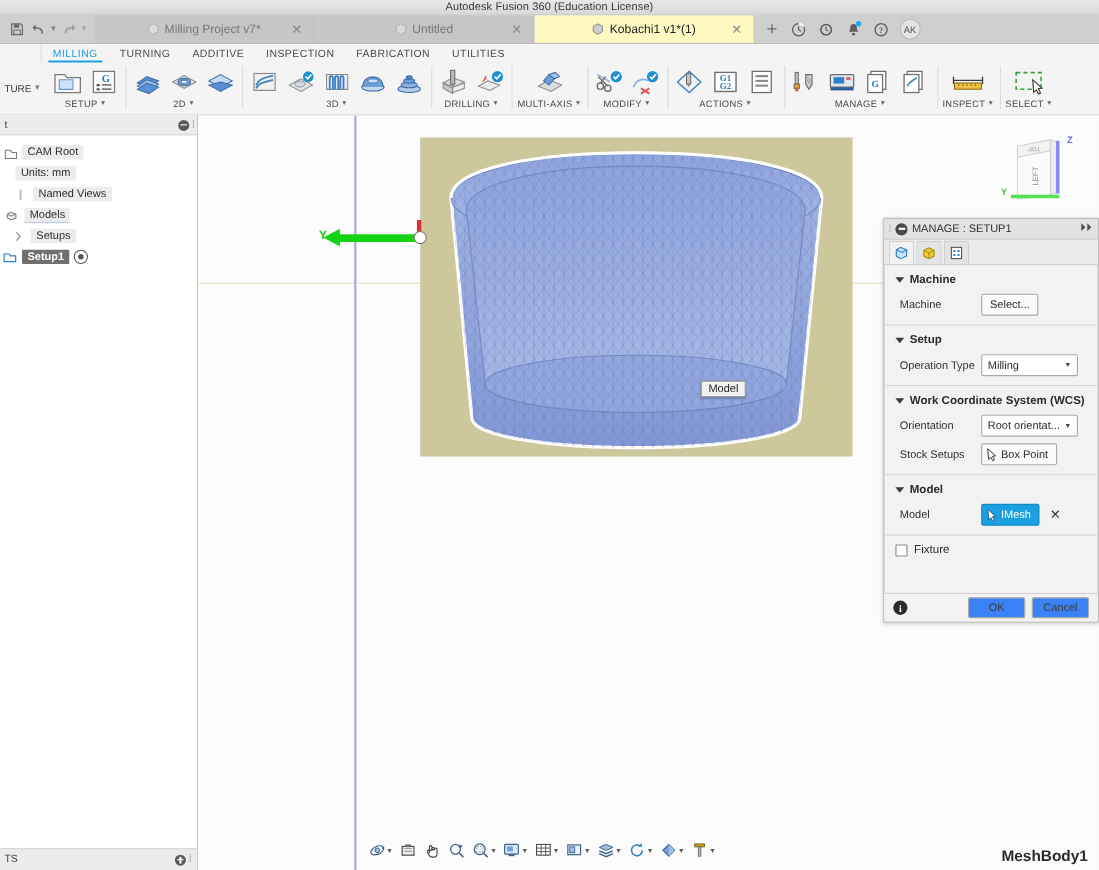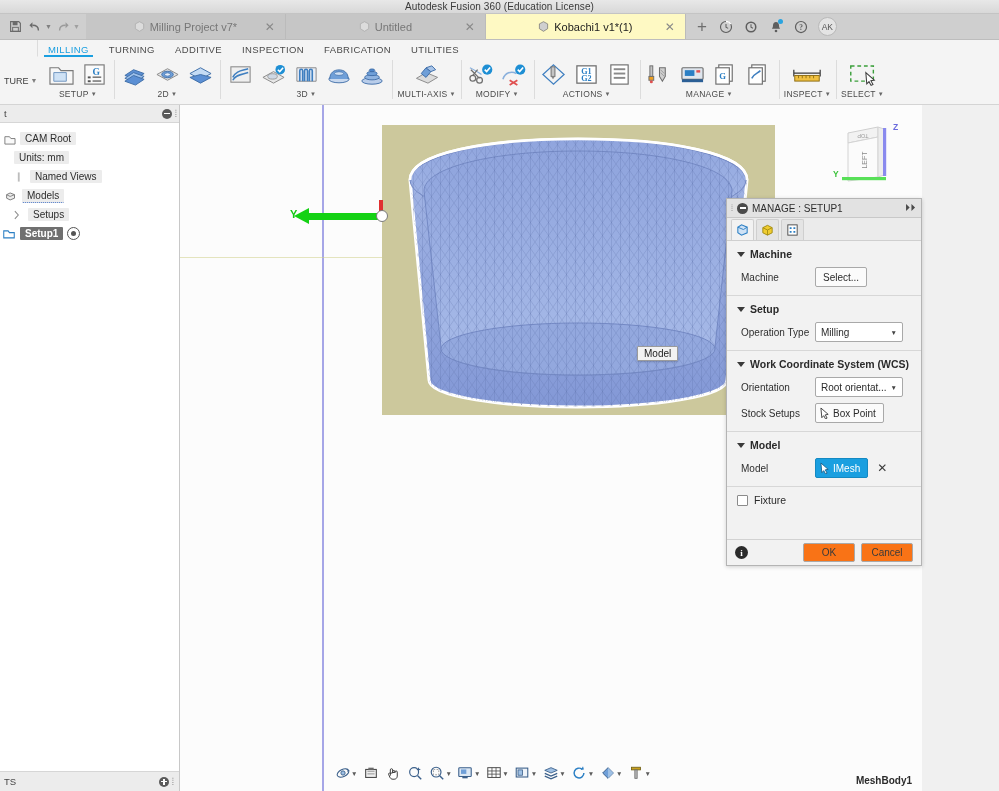--- a/index.html
+++ b/index.html
@@ -4,21 +4,21 @@
 <style>
   * { box-sizing: border-box; margin:0; padding:0; }
   html,body { width:999px; height:791px; overflow:hidden; }
   body {
     font-family: "Liberation Sans", sans-serif;
     font-size: 11px;
     color:#333;
     background:#f0f0f0;
     -webkit-font-smoothing: antialiased;
   }
-  .app { position:relative; width:922px; height:791px; }
+  .app { position:relative; width:999px; height:791px; }
 
   
   .titlebar {
     position:absolute; top:0; left:0; width:999px; height:14px;
     background:linear-gradient(#e8e8e8,#d8d8d8);
     border-bottom:1px solid #c4c4c4;
     display:flex; align-items:center; justify-content:center;
   }
   .titlebar .t { font-size:10px; color:#3a3a3a; letter-spacing:.1px; }
 
@@ -128,21 +128,21 @@
   }
   .model-wrap { position:absolute; left:202px; top:20px; width:393px; height:290px; }
   .tooltip {
     position:absolute; left:457px; top:241px;
     background:#f2f2f2; border:1px solid #9b9b9b; padding:1px 6px;
     font-size:10px; color:#222; border-radius:1px;
     box-shadow:0 1px 2px rgba(0,0,0,.2);
   }
   .viewcube { position:absolute; right:8px; top:10px; width:88px; height:80px; }
   .meshbody {
-    position:absolute; right:10px; bottom:5px; font-size:10px; color:#2b2b2b; font-weight:bold;
+    position:absolute; right:10px; bottom:5px; font-size:14px; color:#2b2b2b; font-weight:bold;
   }
 
   
   .navbar {
     position:absolute; left:328px; bottom:6px; height:24px;
     display:flex; align-items:center; gap:1px;
     padding:0 4px;
   }
   .navbtn { display:flex; align-items:center; gap:1px; padding:0 2px; height:20px; }
   .navbtn .g { width:17px; height:17px; display:flex; align-items:center; justify-content:center; }
@@ -192,21 +192,21 @@
   .xclear { margin-left:9px; font-size:12px; color:#3a3a3a; }
   .chkrow { display:flex; align-items:center; gap:6px; padding:7px 10px 4px 10px; font-size:10.5px; font-weight:normal; color:#2b2b2b;}
   .chk { width:11px; height:11px; border:1px solid #8b8b8b; background:#fff; border-radius:1px; }
   .props-foot {
     height:26px; border-top:1px solid #d2d2d2; background:#f2f2f2;
     display:flex; align-items:center; justify-content:space-between; padding:0 8px;
   }
   .infoi { width:13px;height:13px;border-radius:50%;background:#2b2b2b;color:#fff;font-size:9px;
            display:flex;align-items:center;justify-content:center;font-weight:bold;font-family:"Liberation Serif",serif;}
   .pfbtns { display:flex; gap:6px; }
-  .pbtn { width:52px;height:19px;border:1px solid #a9a9a9;border-radius:2px;background:#f97316;
+  .pbtn { width:52px;height:19px;border:1px solid #a9a9a9;border-radius:2px;background:#3b82f6;
           font-size:10px;color:#3a3a3a;display:flex;align-items:center;justify-content:center;}
   .cursor-ico { display:inline-block; }
 </style>
 </head>
 <body>
 
 <div class="app">
 
   <div class="titlebar">
     <span class="t">Autodesk Fusion 360 (Education License)</span>
@@ -401,20 +401,45 @@
               <ellipse cx="13" cy="8.5" rx="3" ry="1.5" fill="#4f87cc" stroke="#3f6ea8" stroke-width="1"></ellipse>
             </svg>
         </div>
       </div>
       <div class="rlabel">
         <span>3D</span>
         <span class="caret">▼</span>
       </div>
     </div>
 
+    <div class="rgroup">
+      <div class="ricons">
+        <div class="rbtn">
+          <svg width="27" height="25" viewBox="0 0 28 26">
+              <path d="M4 14l9-5 11 4-9 5z" fill="#dcdcdc" stroke="#8a8a8a" stroke-width="1"></path>
+              <path d="M4 14v5l9 5v-5z" fill="#c6c6c6" stroke="#8a8a8a" stroke-width="1"></path>
+              <path d="M13 18v5l11-4v-5z" fill="#ededed" stroke="#8a8a8a" stroke-width="1"></path>
+              <rect x="11" y="2" width="4" height="13" fill="#b9b9b9" stroke="#6e6e6e" stroke-width="1"></rect>
+              <path d="M11 15l2 3 2-3z" fill="#8a8a8a"></path>
+            </svg>
+        </div>
+        <div class="rbtn">
+          <svg width="27" height="25" viewBox="0 0 28 26">
+              <path d="M3 17l9-5 11 4-9 5z" fill="#ededed" stroke="#8a8a8a" stroke-width="1"></path>
+              <path d="M7 13l3-4M9 9l1.4 1.4M9 9l1.4-1.4" stroke="#e05050" stroke-width="1.2" fill="none"></path>
+              <circle cx="21" cy="8" r="5.3" fill="#1e8fd4"></circle>
+              <path d="M18.4 8l2 2 3.6-4.2" stroke="#fff" stroke-width="1.7" fill="none"></path>
+            </svg>
+        </div>
+      </div>
+      <div class="rlabel">
+        <span>DRILLING</span>
+        <span class="caret">▼</span>
+      </div>
+    </div>
 
     <div class="rgroup">
       <div class="ricons">
         <div class="rbtn wide">
           <svg width="30" height="25" viewBox="0 0 30 26">
               <path d="M4 17l10-6 12 5-10 6z" fill="#dcdcdc" stroke="#8a8a8a" stroke-width="1"></path>
               <path d="M9 12l5-6 5 4-5 6z" fill="#6f9fd8" stroke="#3f6ea8" stroke-width="1"></path>
               <path d="M14 6l6-2 4 4-5 2z" fill="#a8c4e8" stroke="#3f6ea8" stroke-width="1"></path>
             </svg>
         </div>

